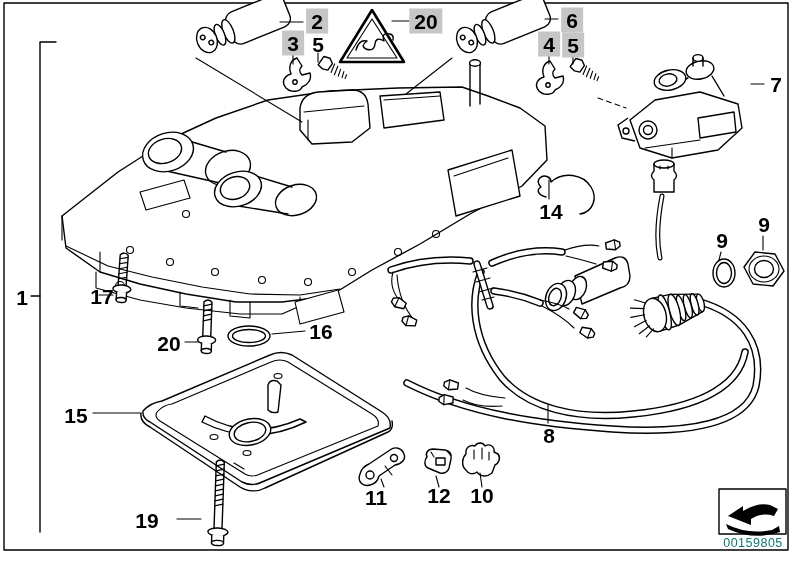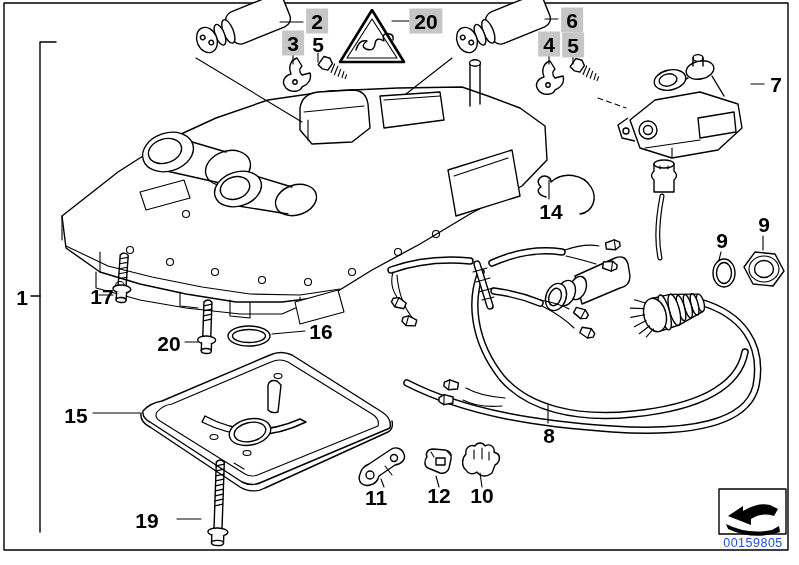--- a/index.html
+++ b/index.html
@@ -14,21 +14,21 @@
   .dash{stroke-dasharray:5 4;}
   .tubeO{stroke:#000;stroke-width:7.5;fill:none;stroke-linecap:round;}
   .tubeI{stroke:#fff;stroke-width:4.6;fill:none;stroke-linecap:round;}
   .cabO{stroke:#000;stroke-width:5;fill:none;stroke-linecap:round;}
   .cabI{stroke:#fff;stroke-width:2.6;fill:none;stroke-linecap:round;}
   .blk{fill:#000;stroke:none;}
   .lbl{position:absolute;transform:translate(-50%,-50%);font-weight:bold;font-size:21px;
        line-height:1;color:#000;white-space:nowrap;z-index:5;}
   .hl{background:#c6c6c6;padding:2px 5px;}
   .docnum{position:absolute;left:714px;top:536px;width:78px;text-align:center;
-          font-size:12.5px;color:#1d4ed8;letter-spacing:.5px;z-index:5;}
+          font-size:12.5px;color:#0f766e;letter-spacing:.5px;z-index:5;}
 </style>
 </head>
 <body>
 
 <div class="stage">
 
 <svg width="799" height="565" viewBox="0 0 799 565">
 
   <rect x="4" y="3" width="784" height="547" class="ln" stroke-width="2.2"></rect>
 

